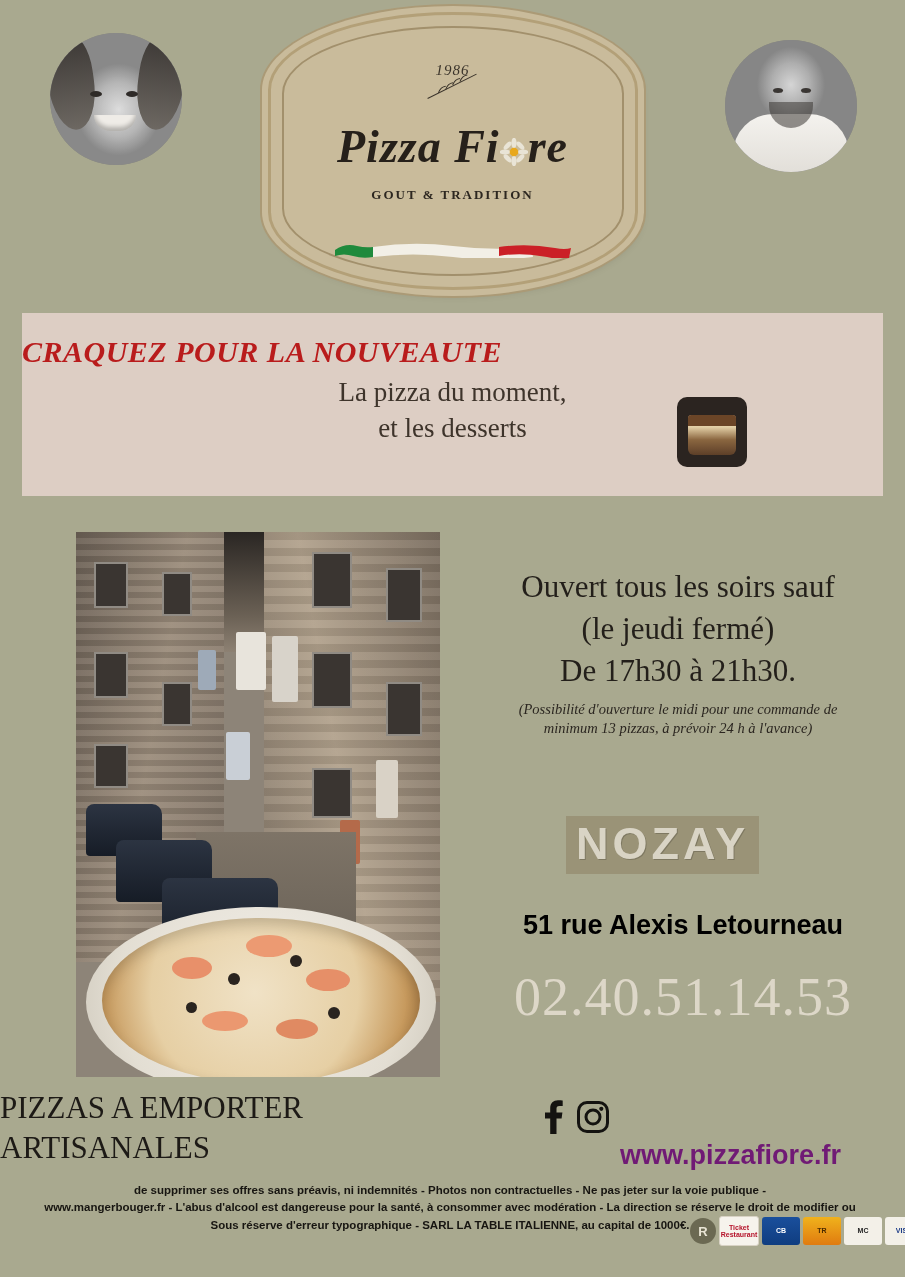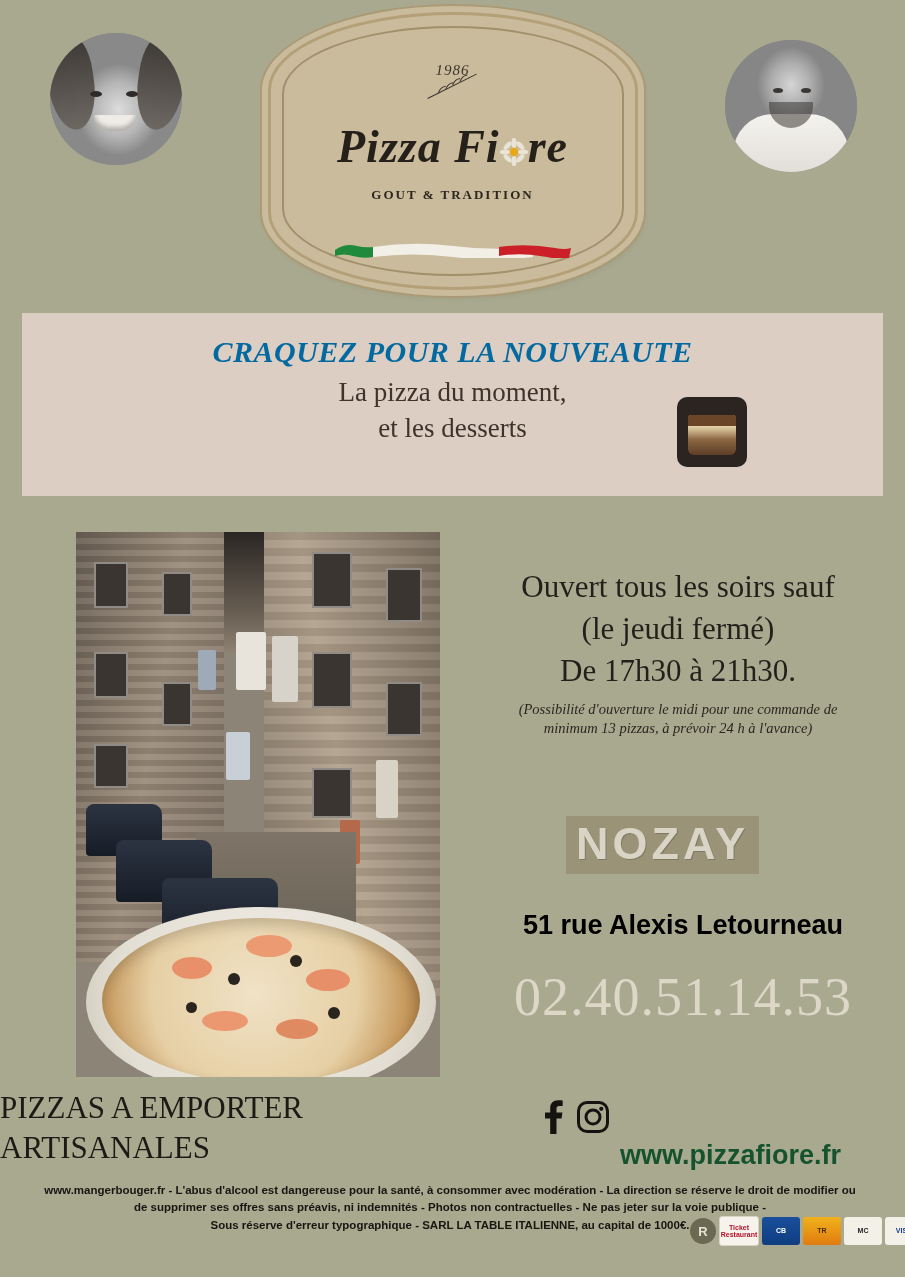--- a/index.html
+++ b/index.html
@@ -179,25 +179,25 @@
     position: absolute;
     left: 22px;
     top: 313px;
     width: 861px;
     height: 183px;
     background: #ddcec4;
   }
   .promo-title {
     position: absolute;
     top: 22px; left: 0; right: 0;
-    text-align: center;
+    text-align: left;
     font-style: italic;
     font-weight: bold;
     font-size: 30px;
-    color: #0369a1;
+    color: #b91c1c;
     letter-spacing: .5px;
   }
   .promo-lines {
     position: absolute;
     top: 62px;
     left: 0;
     right: 0;
     text-align: center;
     font-size: 27px;
     color: #3e342b;
@@ -375,21 +375,21 @@
     font-size: 27px;
     color: #141310;
   }
   .website {
     position: absolute;
     left: 620px;
     top: 1140px;
     font-family: "Liberation Sans", sans-serif;
     font-weight: bold;
     font-size: 27px;
-    color: #14532d;
+    color: #701a75;
   }
 
   
   .legal {
     position: absolute;
     left: 20px;
     top: 1182px;
     width: 860px;
     text-align: center;
     font-family: "Liberation Sans", sans-serif;
@@ -578,22 +578,22 @@
   <svg width="32" height="32" viewBox="0 0 32 32">
     <rect x="1.5" y="1.5" width="29" height="29" rx="8.5" fill="none" stroke="#141310" stroke-width="3"></rect>
     <circle cx="16" cy="16" r="7" fill="none" stroke="#141310" stroke-width="3"></circle>
     <circle cx="24.3" cy="7.8" r="2.1" fill="#141310"></circle>
   </svg>
 </div>
 
 <div class="website">www.pizzafiore.fr</div>
 
 <div class="legal">
+  <div>de supprimer ses offres sans préavis, ni indemnités - Photos non contractuelles - Ne pas jeter sur la voie publique -</div>
   <div>www.mangerbouger.fr - L'abus d'alcool est dangereuse pour la santé, à consommer avec modération - La direction se réserve le droit de modifier ou</div>
-  <div>de supprimer ses offres sans préavis, ni indemnités - Photos non contractuelles - Ne pas jeter sur la voie publique -</div>
   <div>Sous réserve d'erreur typographique - SARL LA TABLE ITALIENNE, au capital de 1000€.</div>
 </div>
 
 <div class="pay">
   <div class="resto">R</div>
   <div class="chip ticket">Ticket Restaurant</div>
   <div class="chip cb">CB</div>
   <div class="chip tr">TR</div>
   <div class="chip mc">MC</div>
   <div class="chip visa">VISA</div>

